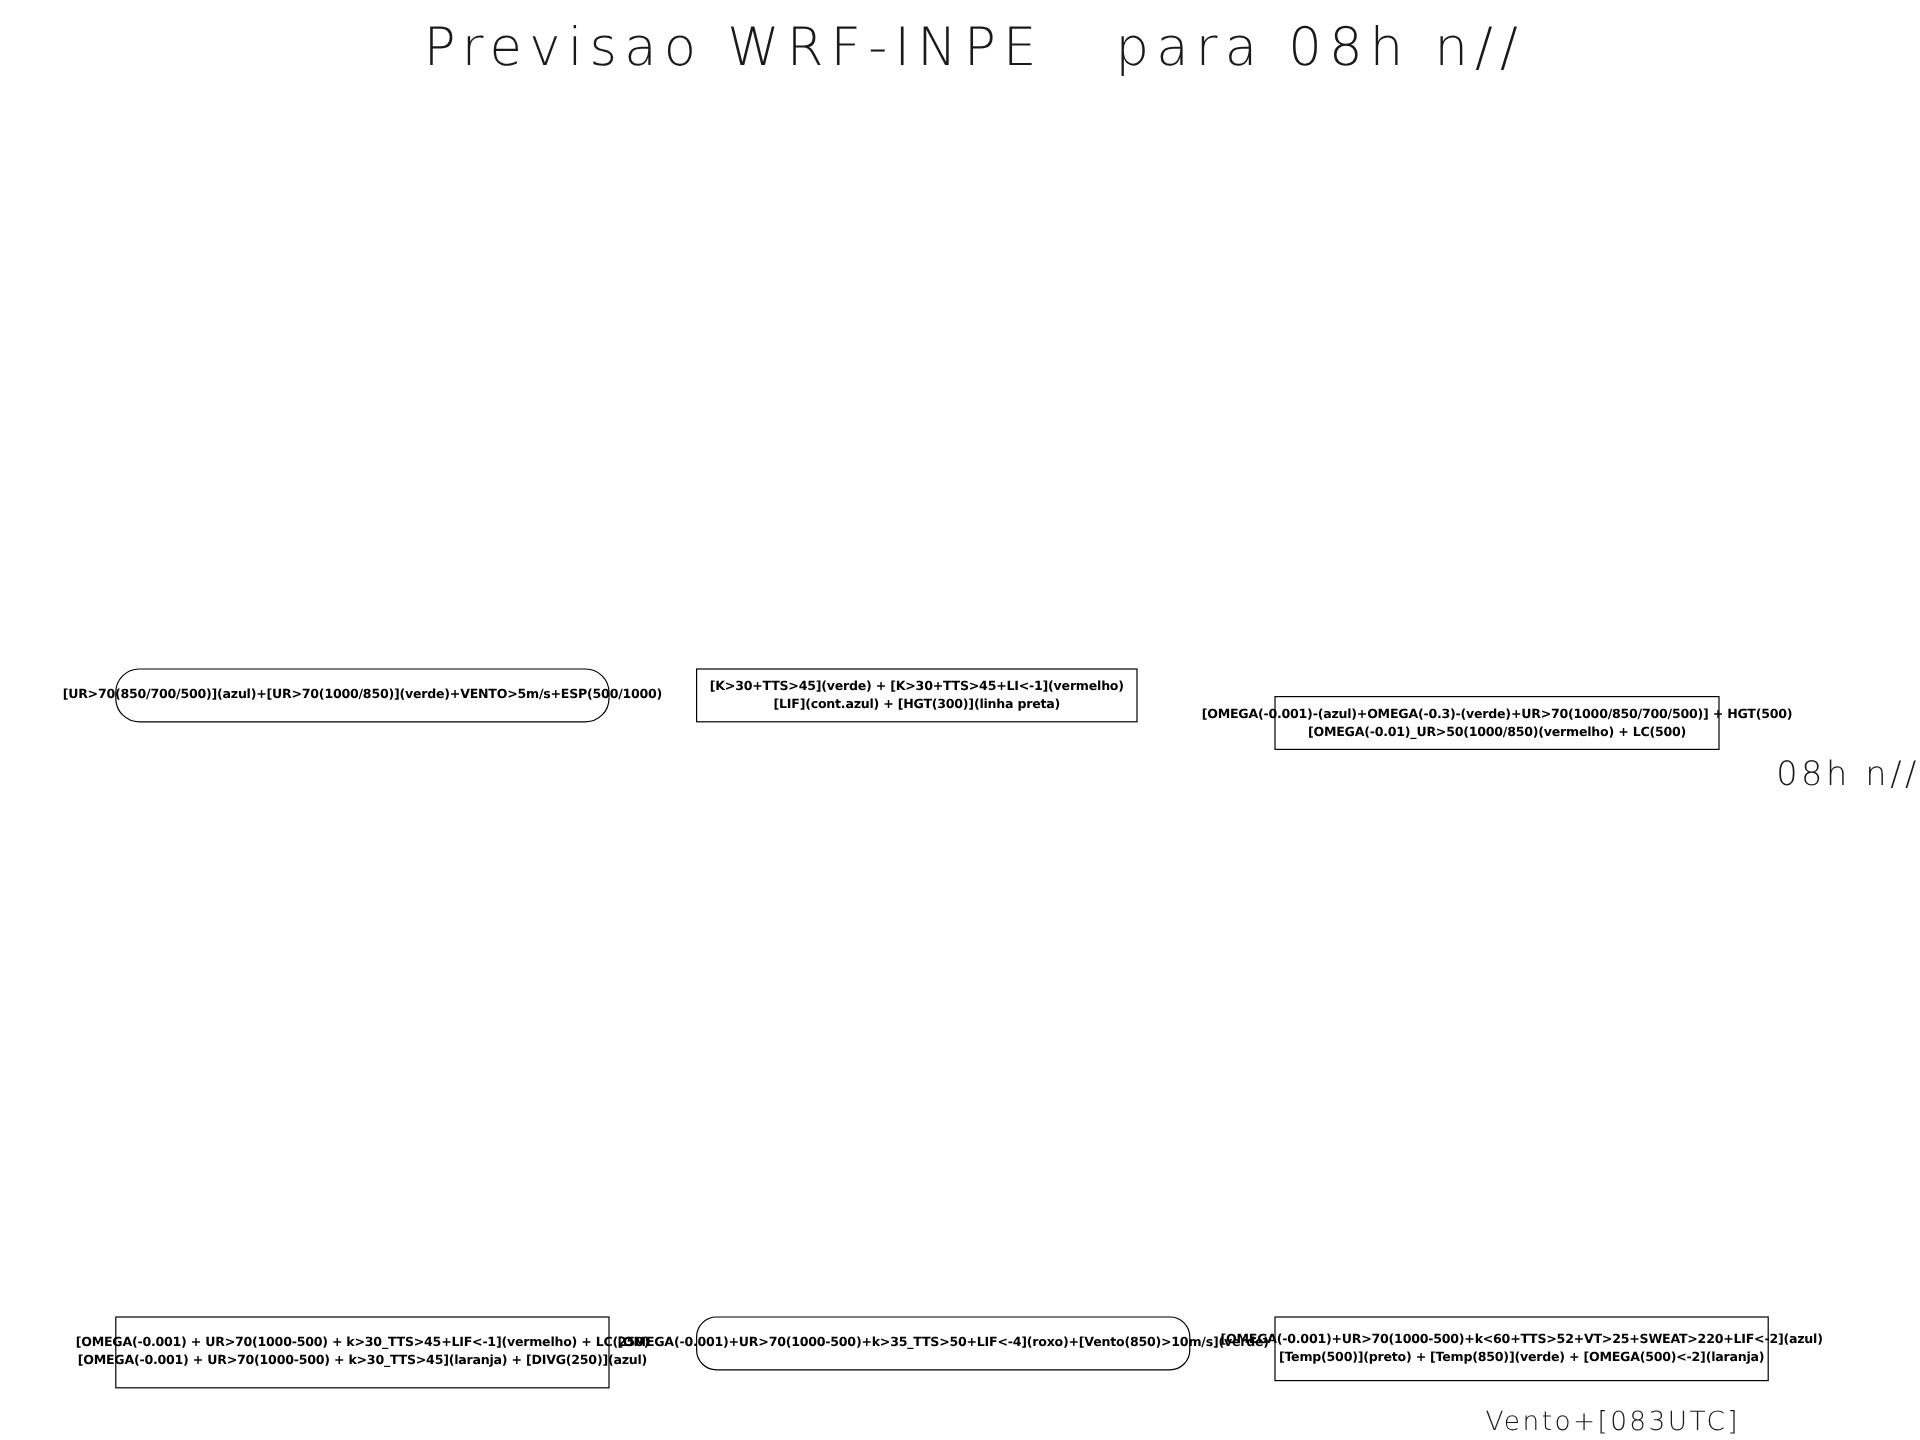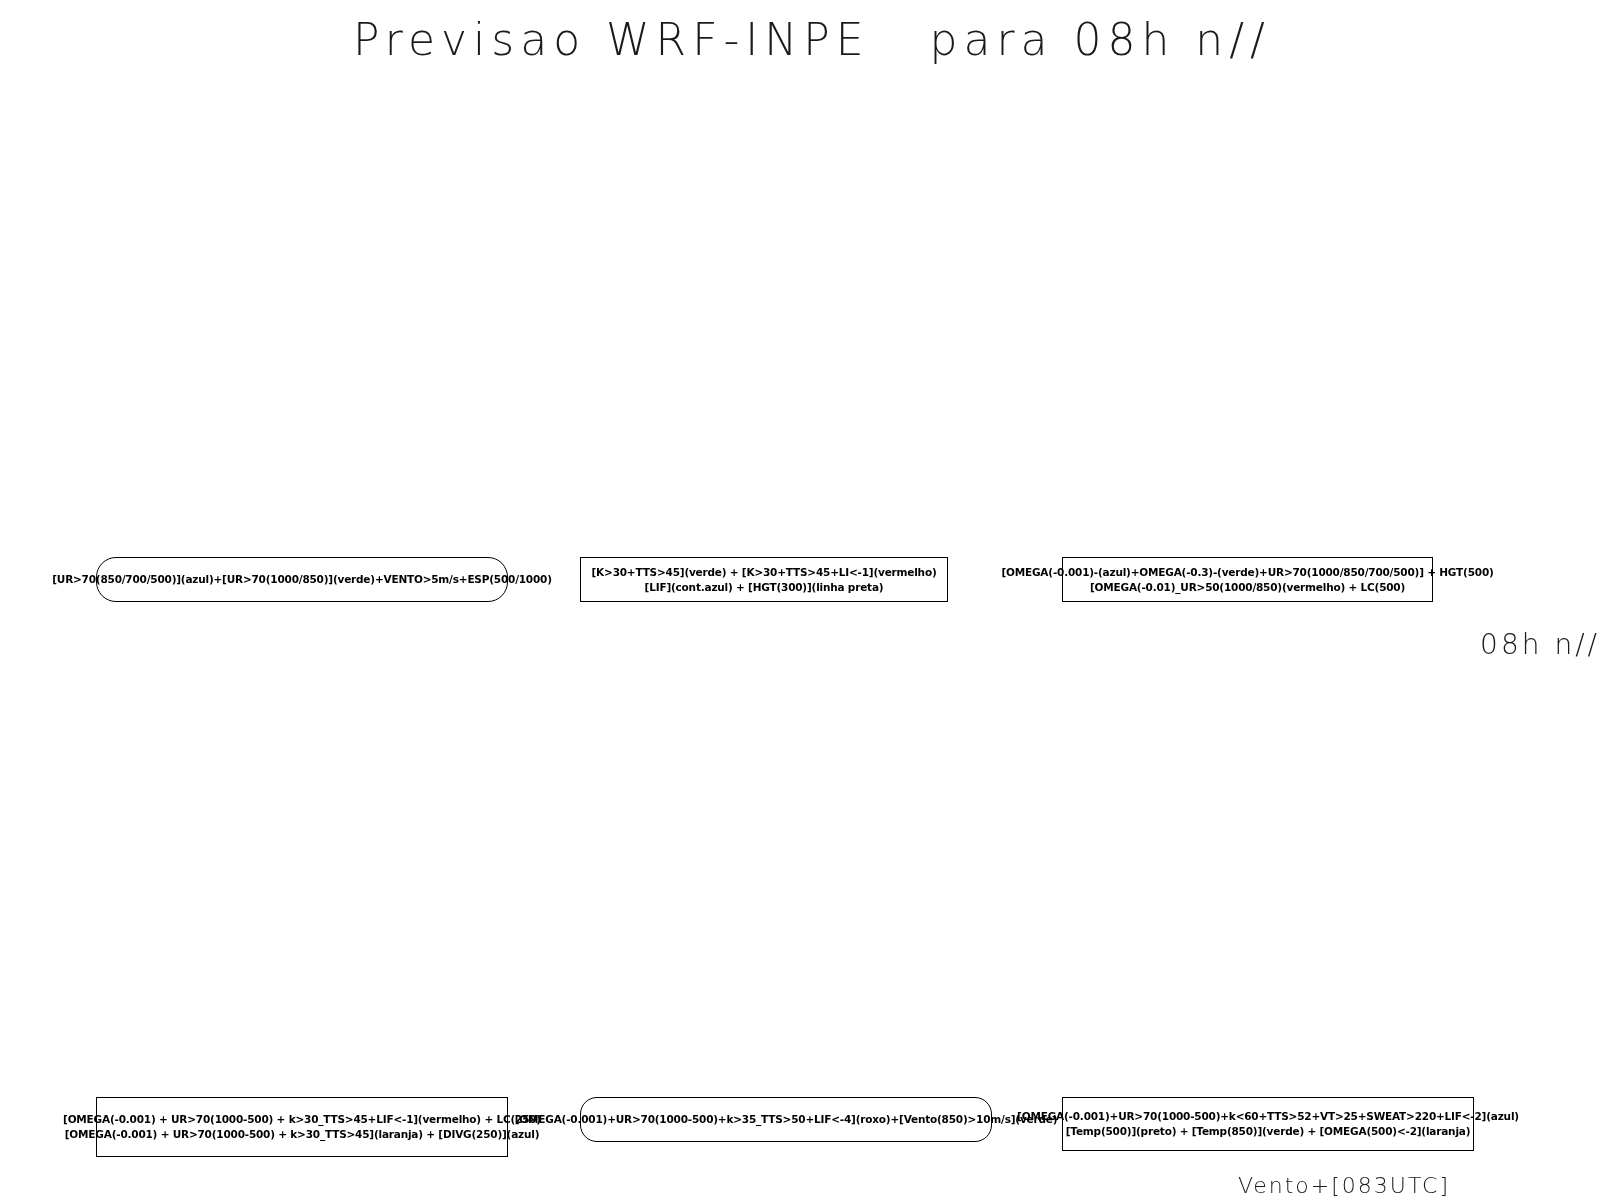--- a/index.html
+++ b/index.html
@@ -77,21 +77,21 @@
     line-height: 15px;
     color: #000000;
     white-space: nowrap;
     text-align: center;
     letter-spacing: -0.2px;
   }
 
   
   #legend-top-left   { left: 96px;  top: 557px;  width: 412px; height: 45px; border-radius: 20px; }
   #legend-top-center { left: 580px; top: 557px;  width: 368px; height: 45px; }
-  #legend-top-right  { left: 1062px;top: 557px;  width: 371px; height: 45px; align-items: center; }
+  #legend-top-right  { left: 1062px;top: 580px;  width: 371px; height: 45px; align-items: center; }
   #legend-bottom-left   { left: 96px;  top: 1097px; width: 412px; height: 60px; }
   #legend-bottom-center { left: 580px; top: 1097px; width: 412px; height: 45px; border-radius: 17px; }
   #legend-bottom-right  { left: 1062px;top: 1097px; width: 412px; height: 54px; }
 
   
   .map-panel {
     position: absolute;
     background: #ffffff;
   }
 </style>

